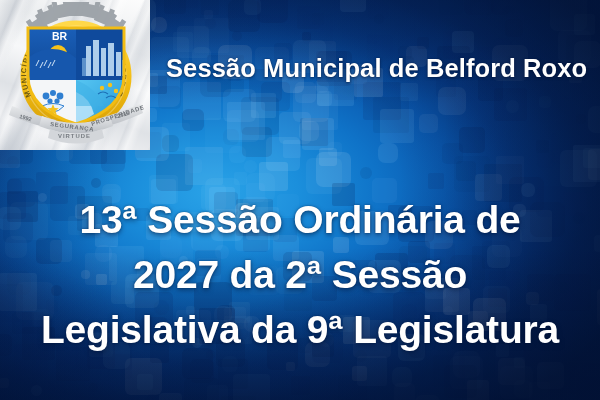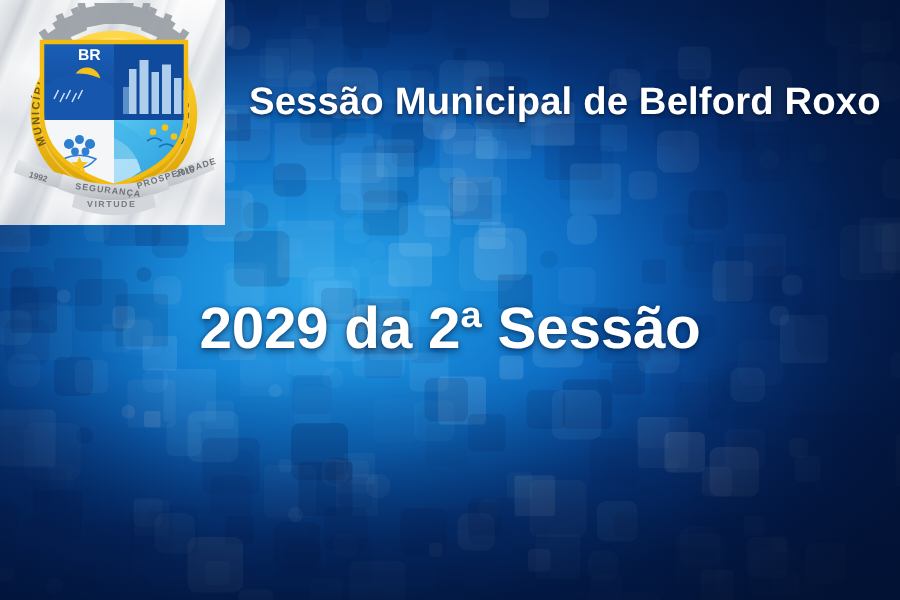--- a/index.html
+++ b/index.html
@@ -610,16 +610,18 @@
         <text class="emblem-txt" x="44" y="124" font-size="5.9" font-weight="bold" fill="#6e7379" letter-spacing=".7" transform="rotate(7 44 124)">SEGURANÇA</text>
         <text class="emblem-txt" x="86" y="124" font-size="5.9" font-weight="bold" fill="#6e7379" letter-spacing=".7" transform="rotate(-18 86 124)">PROSPERIDADE</text>
         <text class="emblem-txt" x="52" y="136" font-size="5.9" font-weight="bold" fill="#777c82" letter-spacing="1">VIRTUDE</text>
       </g>
     </svg>
   </div>
 
   <div id="org-title">Sessão Municipal de Belford Roxo</div>
 
   <div id="session-heading">
-    <span class="ln">2029 da 2ª Sessão</span>
+    <span class="ln">13ª Sessão Ordinária de</span>
+    <span class="ln">2027 da 2ª Sessão</span>
+    <span class="ln">Legislativa da 9ª Legislatura</span>
   </div>
 
 </div>
 
 </body></html>

